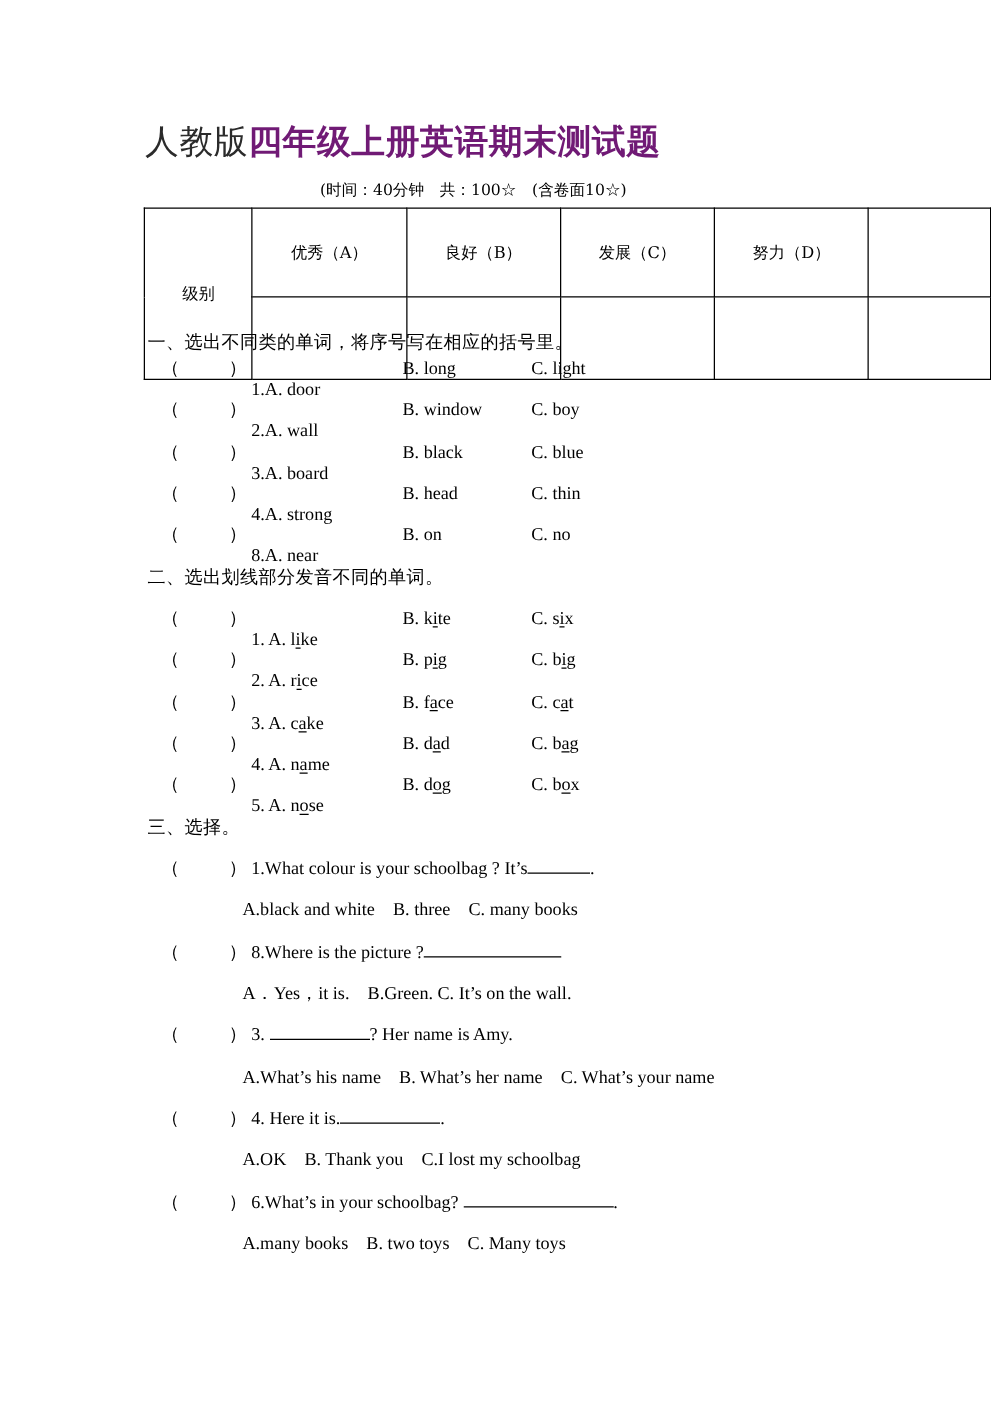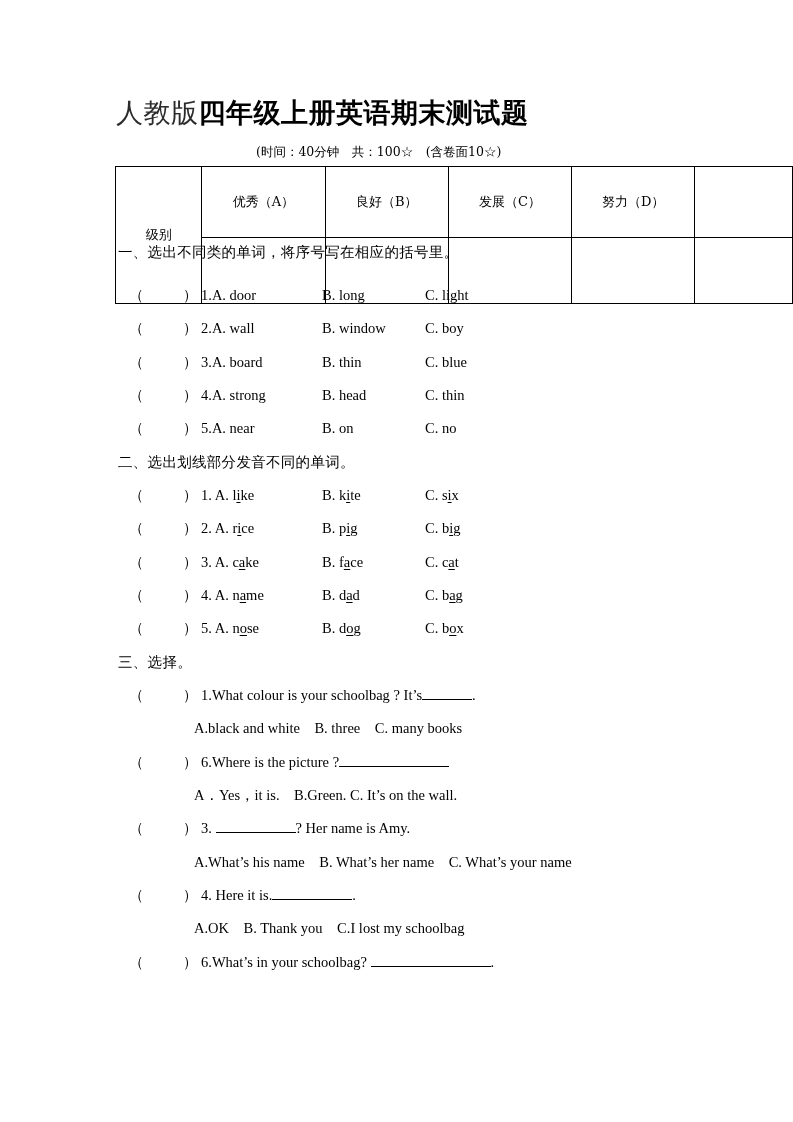--- a/index.html
+++ b/index.html
@@ -36,21 +36,21 @@
   }
   .title .t-light {
     font-family: "DejaVu Serif", "Liberation Serif", serif;
     font-weight: normal;
     color: #2b2b2b;
     margin-top: 24px;
   }
   .title .t-bold {
     font-family: "DejaVu Sans", "Liberation Sans", sans-serif;
     font-weight: bold;
-    color: #000000;
+    color: #701a75;
   }
 
   
   .subtitle {
     position: absolute;
     left: 256px;
     top: 143px;
     font-size: 12.5px;
     line-height: 18px;
     white-space: nowrap;
@@ -110,21 +110,21 @@
     left: 0px;
   }
   .paren-close {
     position: absolute;
     left: 54px;
   }
   .opt {
     position: absolute;
     white-space: nowrap;
   }
-  .opt-a { left: 72px; }
+  .opt-a { left: 72px; margin-top: 17px; }
   .opt-b { left: 193px; }
   .opt-c { left: 296px; }
 
   
   .u { text-decoration: underline; text-underline-offset: 1.5px; }
 
   
   .q3 {
     position: absolute;
     white-space: nowrap;
@@ -180,21 +180,21 @@
     <tr class="gt-row2">
       <td class="gt-col"></td>
       <td class="gt-col"></td>
       <td class="gt-col"></td>
       <td class="gt-col"></td>
       <td class="gt-col-last"></td>
     </tr>
   </tbody>
     </table>
 
-  <div class="sec-head" style="left:118px; top:242px;">一、选出不同类的单词，将序号写在相应的括号里。</div>
+  <div class="sec-head" style="left:118px; top:264px;">一、选出不同类的单词，将序号写在相应的括号里。</div>
 
   <div class="qrow" style="left:129px; top:285px;">
     <span class="paren-open">（</span>
     <span class="paren-close">）</span>
     <span class="opt opt-a">1.A. door</span>
     <span class="opt opt-b">B. long</span>
     <span class="opt opt-c">C. light</span>
   </div>
 
   <div class="qrow" style="left:129px; top:318px;">
@@ -202,36 +202,36 @@
     <span class="paren-close">）</span>
     <span class="opt opt-a">2.A. wall</span>
     <span class="opt opt-b">B. window</span>
     <span class="opt opt-c">C. boy</span>
   </div>
 
   <div class="qrow" style="left:129px; top:352px;">
     <span class="paren-open">（</span>
     <span class="paren-close">）</span>
     <span class="opt opt-a">3.A. board</span>
-    <span class="opt opt-b">B. thin</span>
+    <span class="opt opt-b">B. black</span>
     <span class="opt opt-c">C. blue</span>
   </div>
 
   <div class="qrow" style="left:129px; top:385px;">
     <span class="paren-open">（</span>
     <span class="paren-close">）</span>
     <span class="opt opt-a">4.A. strong</span>
     <span class="opt opt-b">B. head</span>
     <span class="opt opt-c">C. thin</span>
   </div>
 
   <div class="qrow" style="left:129px; top:418px;">
     <span class="paren-open">（</span>
     <span class="paren-close">）</span>
-    <span class="opt opt-a">5.A. near</span>
+    <span class="opt opt-a">8.A. near</span>
     <span class="opt opt-b">B. on</span>
     <span class="opt opt-c">C. no</span>
   </div>
 
   <div class="sec-head" style="left:118px; top:452px;">二、选出划线部分发音不同的单词。</div>
 
   <div class="qrow" style="left:129px; top:485px;">
     <span class="paren-open">（</span>
     <span class="paren-close">）</span>
     <span class="opt opt-a"><span>1. A. </span><span>l</span><span class="u">i</span><span>ke</span></span>
@@ -276,21 +276,21 @@
   <div class="q3" style="left:129px; top:685px;">
     <span class="paren-open">（</span>
     <span class="paren-close">）</span>
     <span class="stem"><span>1.What colour is your schoolbag ? It’s</span><span class="blank b-sm"></span><span>.</span></span>
   </div>
   <div class="q3opts" style="top:718px;">A.black and white　B. three　C. many books</div>
 
   <div class="q3" style="left:129px; top:752px;">
     <span class="paren-open">（</span>
     <span class="paren-close">）</span>
-    <span class="stem"><span>6.Where is the picture ?</span><span class="blank b-lg"></span><span></span></span>
+    <span class="stem"><span>8.Where is the picture ?</span><span class="blank b-lg"></span><span></span></span>
   </div>
   <div class="q3opts" style="top:785px;">A．Yes，it is.　B.Green. C. It’s on the wall.</div>
 
   <div class="q3" style="left:129px; top:818px;">
     <span class="paren-open">（</span>
     <span class="paren-close">）</span>
     <span class="stem"><span>3. </span><span class="blank b-md"></span><span>? Her name is Amy.</span></span>
   </div>
   <div class="q3opts" style="top:852px;">A.What’s his name　B. What’s her name　C. What’s your name</div>
 
@@ -299,14 +299,15 @@
     <span class="paren-close">）</span>
     <span class="stem"><span>4. Here it is.</span><span class="blank b-md"></span><span>.</span></span>
   </div>
   <div class="q3opts" style="top:918px;">A.OK　B. Thank you　C.I lost my schoolbag</div>
 
   <div class="q3" style="left:129px; top:952px;">
     <span class="paren-open">（</span>
     <span class="paren-close">）</span>
     <span class="stem"><span>6.What’s in your schoolbag? </span><span class="blank b-xl"></span><span>.</span></span>
   </div>
+  <div class="q3opts" style="top:985px;">A.many books　B. two toys　C. Many toys</div>
 
 </div>
 
 </body></html>

